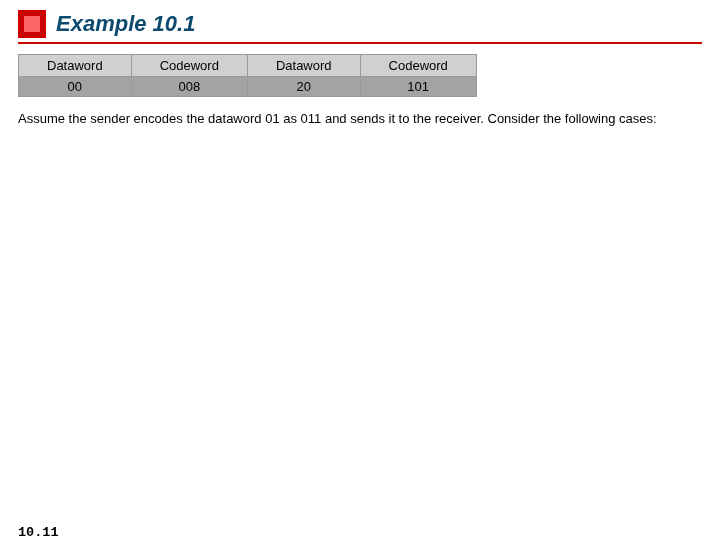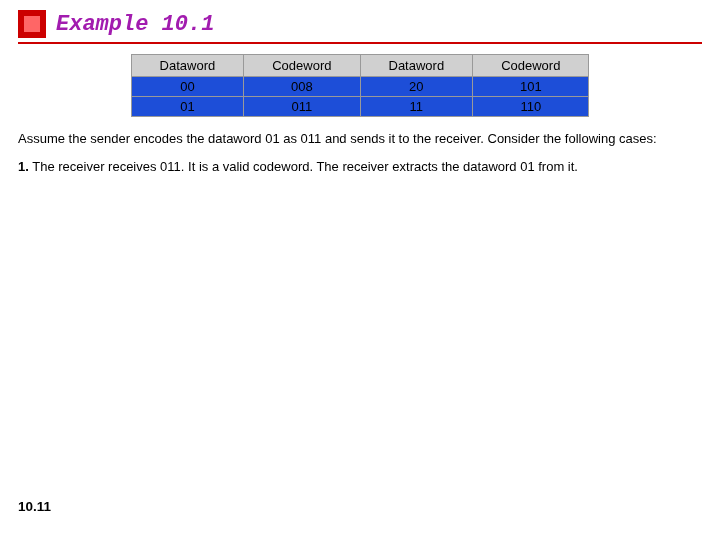--- a/index.html
+++ b/index.html
@@ -44,74 +44,74 @@
       left: 6px;
       width: 16px;
       height: 16px;
       background: #ff6666;
     }
 
     .header-title {
       font-size: 22px;
       font-weight: bold;
       font-style: italic;
-      color: #a21caf;
-      font-family: Liberation Mono, monospace;
+      color: #0c4a6e;
     }
 
     .intro-text {
       font-size: 13.5px;
       line-height: 1.55;
       margin-bottom: 10px;
       text-align: justify;
     }
 
     .table-container {
       display: flex;
-      justify-content: center;
+      justify-content: flex-start;
       margin-bottom: 12px;
     }
 
     table {
       border-collapse: collapse;
       font-size: 13px;
     }
 
     table th {
       background: #d0d0d0;
       border: 1px solid #999;
       padding: 3px 28px;
       text-align: center;
       font-weight: normal;
     }
 
     table td {
       border: 1px solid #999;
       padding: 2px 28px;
       text-align: center;
-      background: #1d4ed8;
+      background: #a3a3a3;
     }
 
     .body-text {
       font-size: 13px;
       line-height: 1.55;
       text-align: justify;
       margin-bottom: 8px;
     }
 
     .body-text b {
       font-weight: bold;
     }
 
     .footer-number {
       position: absolute;
-      bottom: 26px;
+      bottom: 0;
       left: 18px;
       font-size: 13.5px;
       font-weight: bold;
+      font-family: Liberation Mono, monospace;
     }
   </style>
 </head>
 <body>
 
 <div class="page">
 
   <div class="header">
     <div class="header-icon"></div>
     <span class="header-title">Example 10.1</span>
@@ -128,35 +128,26 @@
           <th>Codeword</th>
         </tr>
       </thead>
       <tbody>
         <tr>
           <td>00</td>
           <td>008</td>
           <td>20</td>
           <td>101</td>
         </tr>
-        <tr>
-          <td>01</td>
-          <td>011</td>
-          <td>11</td>
-          <td>110</td>
-        </tr>
       </tbody>
     </table>
   </div>
 
   <div class="body-text">
     Assume the sender encodes the dataword 01 as 011 and sends it to the receiver. Consider the following cases:
   </div>
 
-  <div class="body-text">
-    <b>1.</b> The receiver receives 011. It is a valid codeword. The receiver extracts the dataword 01 from it.
-  </div>
 
 
 
   <div class="footer-number">10.11</div>
 
 </div>
 
 </body></html>

